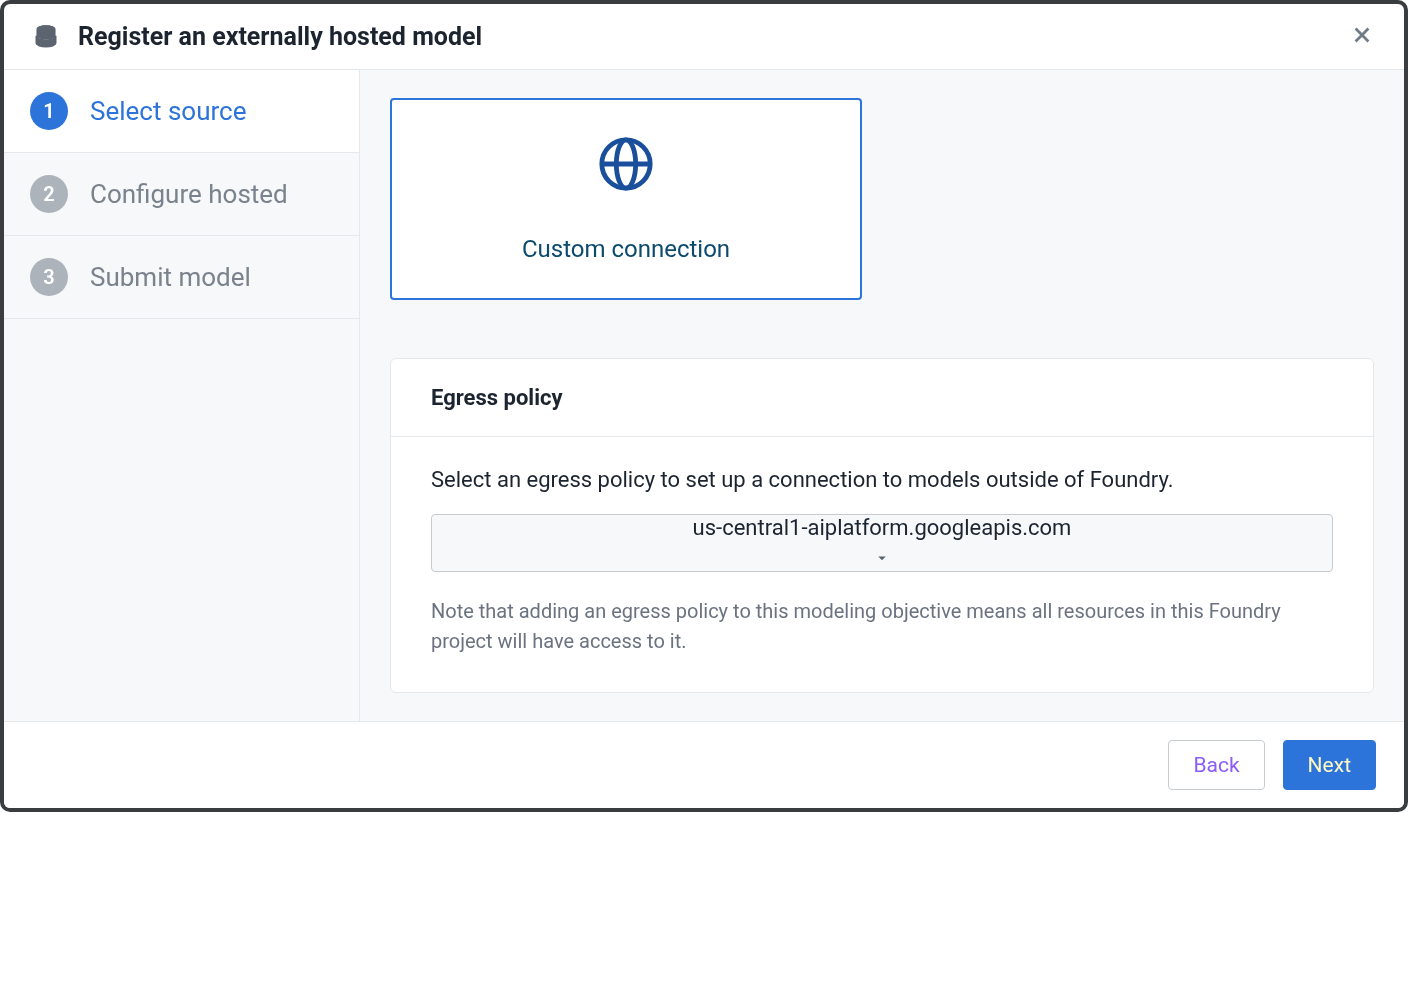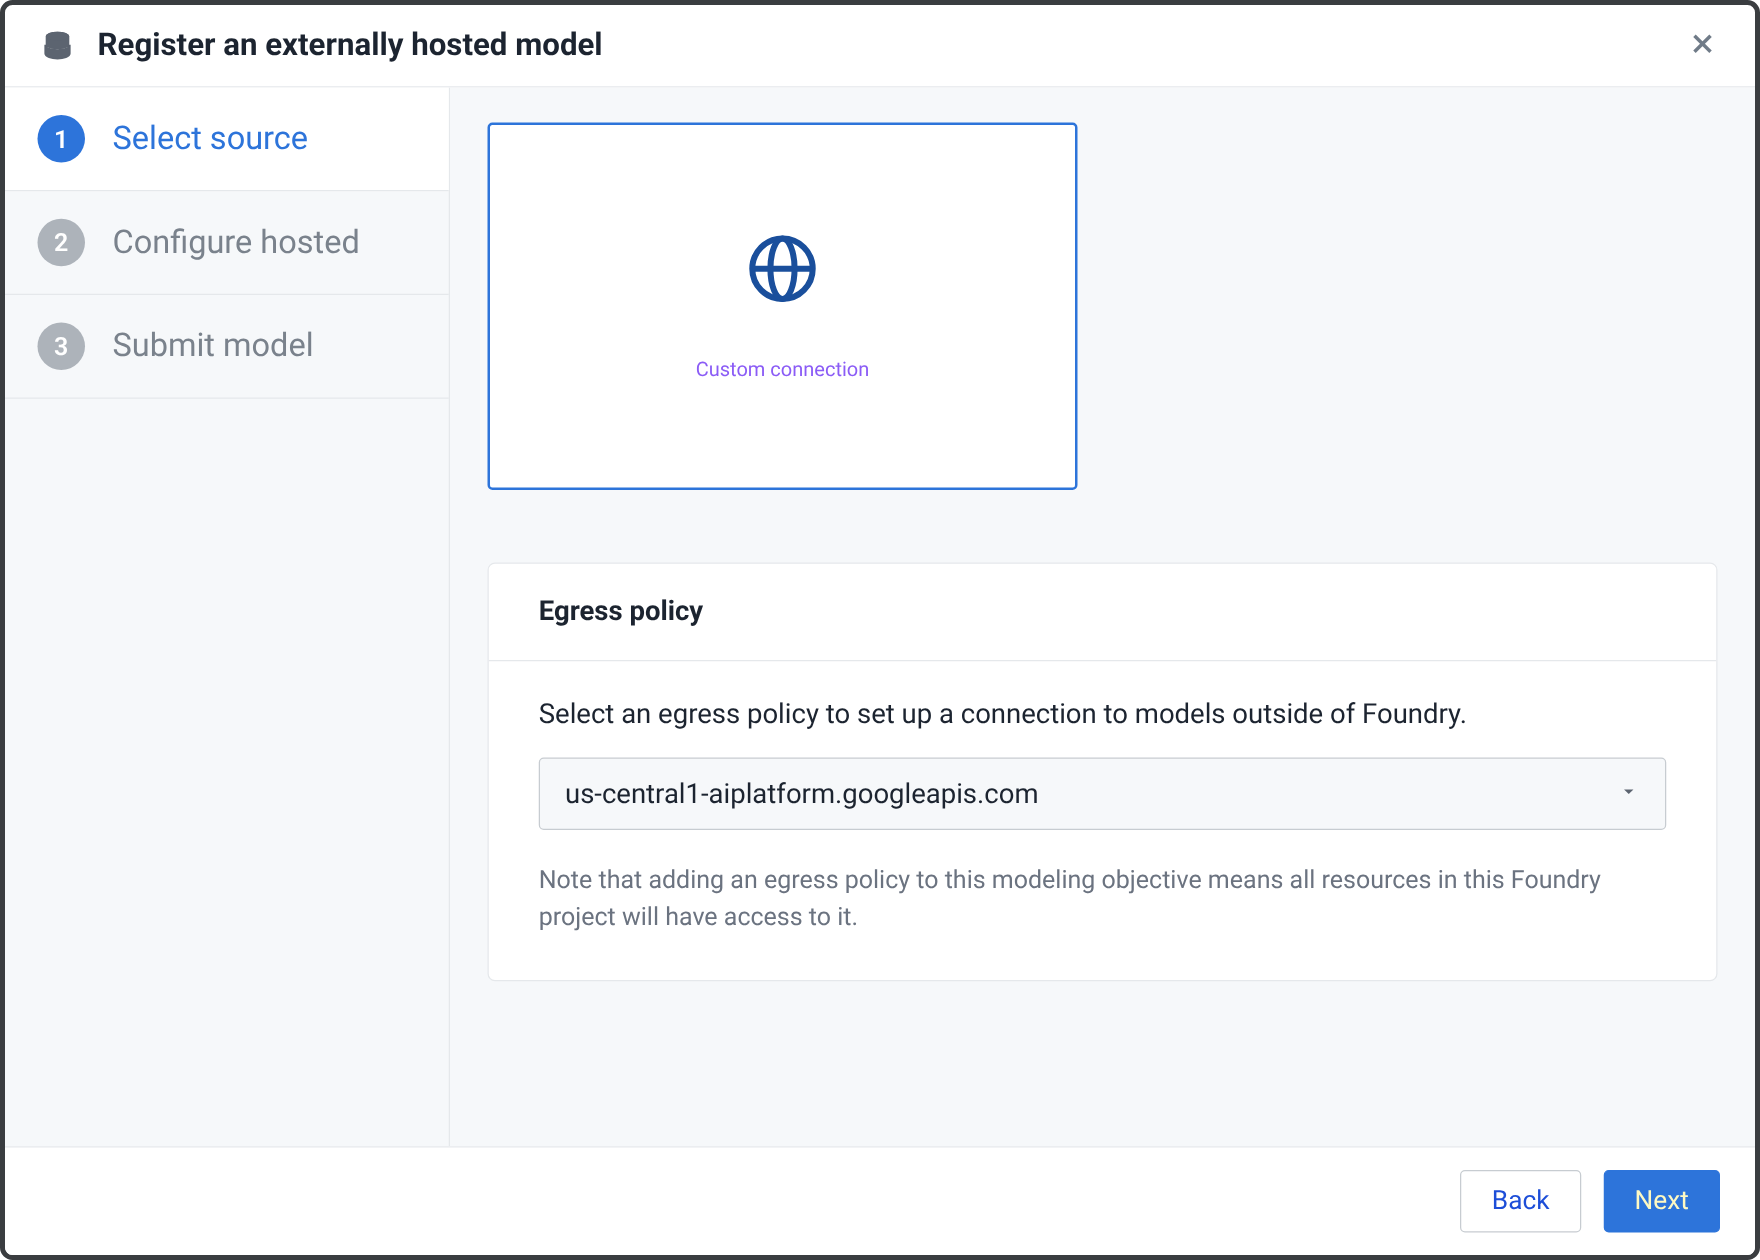--- a/index.html
+++ b/index.html
@@ -4,21 +4,21 @@
 <style>
   * { box-sizing: border-box; margin: 0; padding: 0; }
   html, body { width: 100%; height: 100%; }
   body {
     font-family: -apple-system, BlinkMacSystemFont, "Segoe UI", Roboto, Helvetica, Arial, sans-serif;
     background: #fff;
     color: #1f2937;
   }
   .window {
     width: 1408px;
-    height: 1008px;
+    height: 812px;
     border: 4px solid #3a3d40;
     border-radius: 10px;
     display: flex;
     flex-direction: column;
     overflow: hidden;
     background: #fff;
   }
   
   .header {
     display: flex;
@@ -107,22 +107,22 @@
     align-items: center;
     justify-content: center;
     gap: 42px;
     cursor: pointer;
   }
   .card .globe {
     width: 58px; height: 58px;
     color: #1a4f9c;
   }
   .card .card-label {
-    font-size: 16px;
-    color: #8b5cf6;
+    font-size: 24px;
+    color: #0c4a6e;
   }
   
   .panel {
     background: #fff;
     border: 1px solid #e5e8eb;
     border-radius: 6px;
     width: 100%;
     max-width: 986px;
   }
   .panel-header {
@@ -146,20 +146,21 @@
     width: 100%;
     border: 1px solid #c7ccd1;
     background: #f6f8fa;
     border-radius: 4px;
     height: 58px;
     display: flex;
     align-items: center;
     padding: 0 20px;
     cursor: pointer;
     justify-content: space-between;
+    flex-direction: column;
   }
   .select .value { font-size: 22px; color: #1c2430; }
   .select .chev { color: #5c6470; }
   .note {
     font-size: 20px;
     color: #6b7380;
     margin-top: 24px;
     line-height: 1.5;
   }
   
@@ -173,21 +174,21 @@
   }
   .btn {
     height: 50px;
     padding: 0 24px;
     font-size: 21px;
     border-radius: 4px;
     cursor: pointer;
     display: flex; align-items: center; justify-content: center;
     border: 1px solid #c7ccd1;
     background: #fff;
-    color: #1d4ed8;
+    color: #8b5cf6;
   }
   .btn.primary {
     background: #2d74da;
     border-color: #2d74da;
     color: #fef9c3;
   }
 </style>
 </head>
 <body>
 

